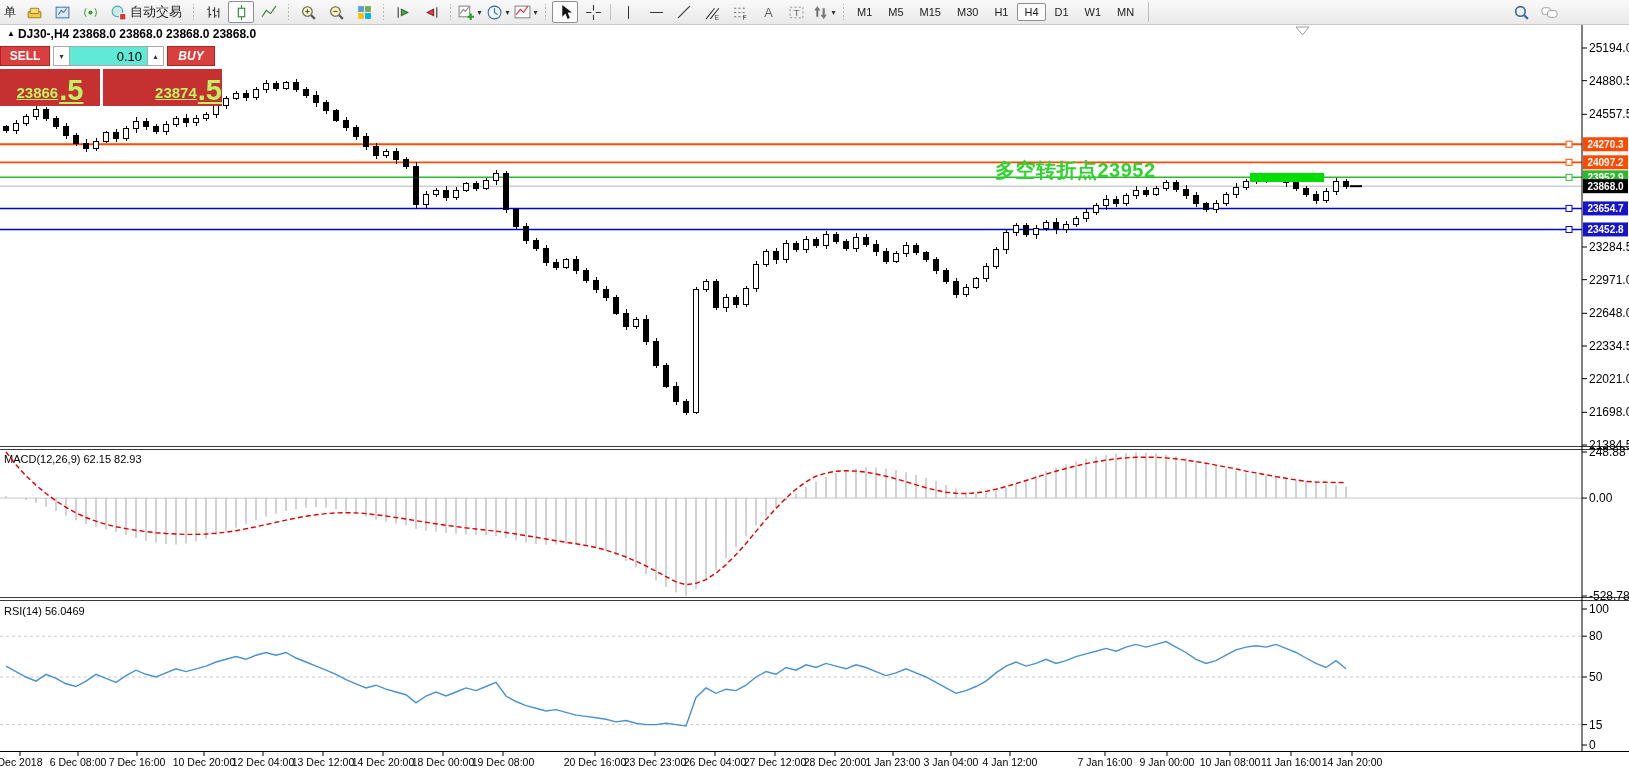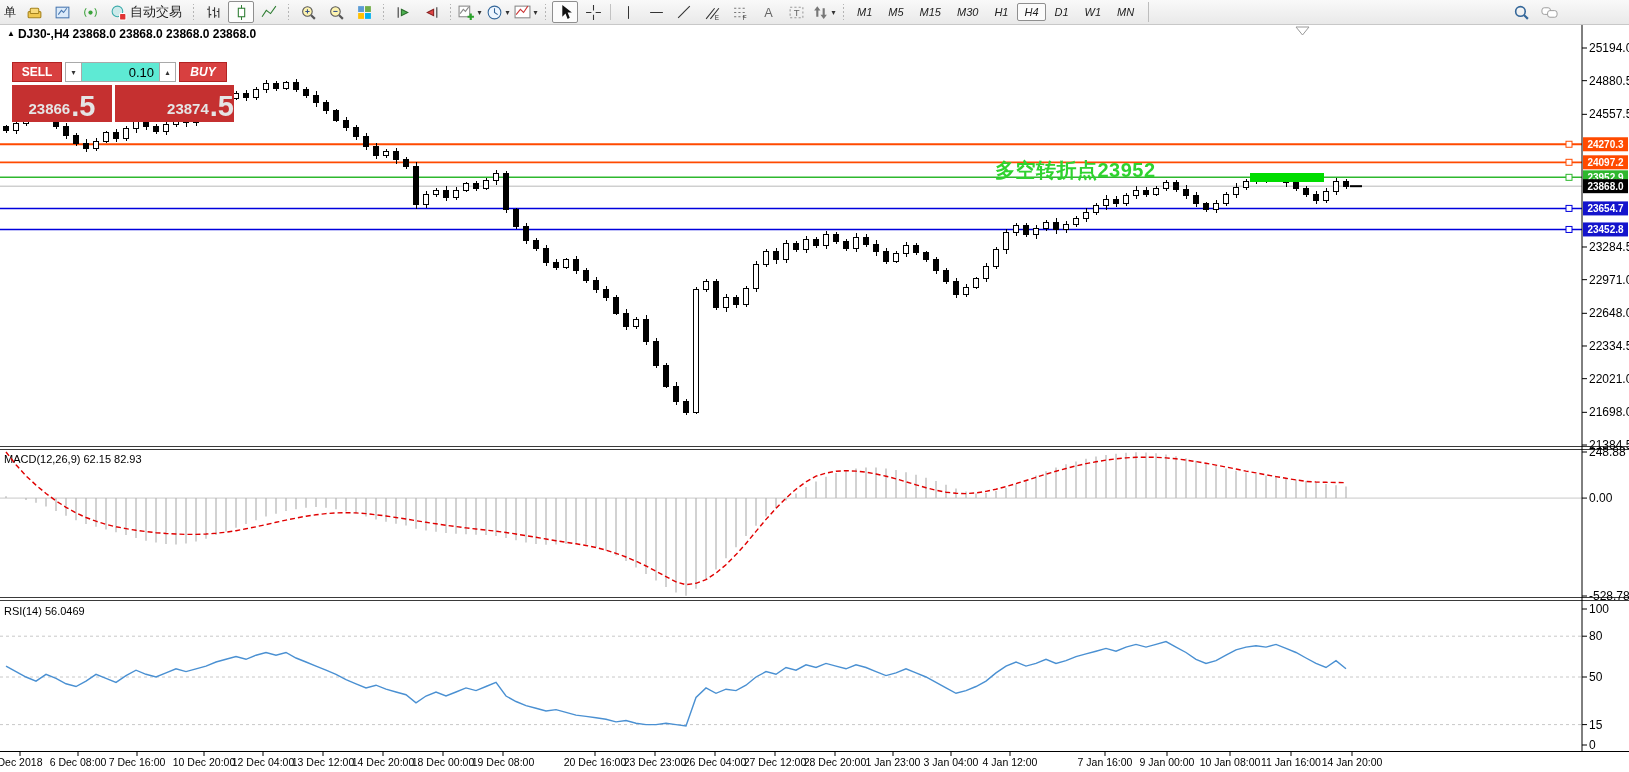--- a/index.html
+++ b/index.html
@@ -12,41 +12,41 @@
   .tb-btn{height:20px;min-width:24px;display:flex;align-items:center;justify-content:center;
     margin:0 1px;border:1px solid transparent;border-radius:2px;font-size:12px;color:#222;cursor:default;}
   .tb-btn.active{background:#fcfcfc;border:1px solid #8f8f8f;}
   .tb-btn .lbl{font-size:13px;margin-left:3px;}
   .ic{width:17px;height:17px;display:block;}
   .handle{width:5px;height:16px;margin:0 3px;
     background-image:radial-gradient(#b5b5b5 30%,transparent 32%);
     background-size:3px 4px;background-repeat:repeat-y;background-position:center;}
   .sep{width:1px;height:16px;background:#c2c2c2;margin:0 3px;}
   .caret{font-size:8px;color:#333;margin-left:2px;}
-  .tf-btn{font-size:11px;color:#222;padding:2px 6px;margin:0 1px;border:1px solid transparent;border-radius:2px;font-style:italic;}
+  .tf-btn{font-size:11px;color:#222;padding:2px 6px;margin:0 1px;border:1px solid transparent;border-radius:2px;}
   .tf-btn.active{background:#fbfbfb;border:1px solid #8f8f8f;}
   #tb-right{margin-left:auto;display:flex;align-items:center;margin-right:66px;}
   .vdiv{width:1px;height:20px;background:#bdbdbd;margin:0 6px;}
   
   #chart-title{position:absolute;left:7px;top:27px;font-size:12px;font-weight:bold;color:#000;z-index:5;}
   #chart-title .marker{font-size:8px;vertical-align:2px;margin-right:3px;}
   
-  #trade-panel{position:absolute;left:12px;top:46px;z-index:6;width:222px;margin-top:16px;}
+  #trade-panel{position:absolute;left:0px;top:46px;z-index:6;width:222px;}
   .tp-row1{display:flex;height:20px;}
   .tp-btn{background:#d84040;border:1px solid #b22222;color:#fff;font-size:12px;font-weight:bold;
     display:flex;align-items:center;justify-content:center;}
   .tp-sell{width:48px;margin-right:3px;}
   .tp-buy{width:46px;margin-left:3px;font-style:italic;}
   .tp-spin{width:15px;background:#fff;border:1px solid #a9a9a9;color:#333;font-size:8px;
     display:flex;align-items:center;justify-content:center;}
   .tp-vol{width:72px;background:#5eead4;border:1px solid #a9a9a9;border-left:none;border-right:none;
     font-size:13px;color:#000;display:flex;align-items:center;justify-content:flex-end;padding-right:5px;}
   .tp-row2{display:flex;margin-top:3px;height:37px;}
-  .tp-price{background:#c53030;color:#e5e5e5;display:flex;align-items:flex-end;justify-content:center;
-    padding-bottom:3px;}
+  .tp-price{background:#c53030;color:#bef264;display:flex;align-items:flex-end;justify-content:center;
+    padding-bottom:3px;text-decoration:underline;}
   .tp-price .main{font-size:15px;font-weight:bold;line-height:1;margin-bottom:3px;}
   .tp-price .big{font-size:29px;font-weight:bold;line-height:0.85;margin-left:1px;}
   .tp-price.sell{width:109px;margin-right:3px;}
   .tp-price.buy{width:130px;justify-content:flex-end;}
   
   #plot{position:absolute;left:0;top:0;z-index:1;}
   #plot text{font-family:"Liberation Sans",sans-serif;}
   .axlbl{font-size:12px;fill:#000;}
   .tlbl{font-size:10.5px;fill:#000;}
   .pane-lbl{font-size:11px;fill:#000;}

